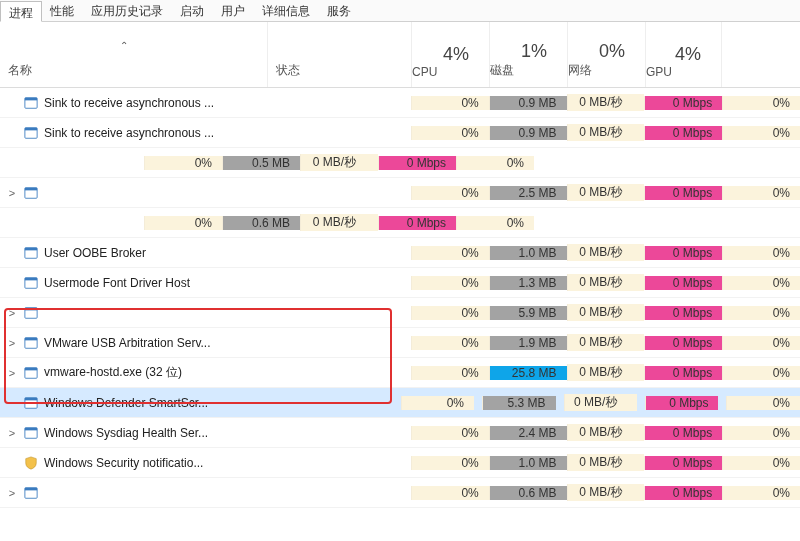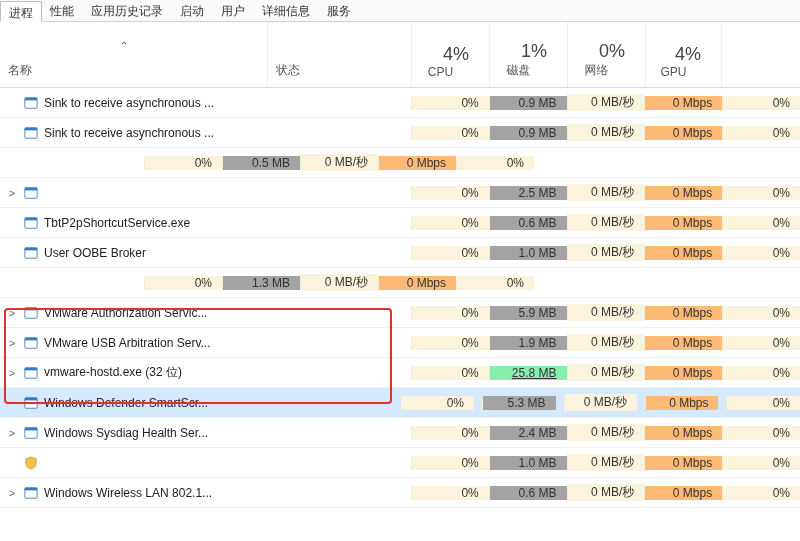--- a/index.html
+++ b/index.html
@@ -50,21 +50,21 @@
   .sort-caret {
     position: absolute;
     left: 120px;
     top: 18px;
     font-size: 10px;
     color: #555;
   }
   .hdr-cell { padding: 0 0 8px 8px; border-right: 1px solid #eee; height:100%; display:flex; flex-direction:column; justify-content:flex-end;}
   .hdr-metric { border-right: 1px solid #eee; height:100%; display:flex; flex-direction:column; justify-content:flex-end; padding-bottom:8px;}
   .hdr-pct { font-size: 18px; color: #444; line-height:1.1; padding-right:10px; text-align:right;}
-  .hdr-lbl { color: #555; font-size:12px; padding-right:10px; text-align:center;}
+  .hdr-lbl { color: #555; font-size:12px; padding-right:10px; text-align:left;}
   .rows { }
   .row {
     display: flex;
     height: 30px;
     align-items: center;
     border-bottom: 1px solid #f2f2f2;
     position: relative;
   }
   .row.selected { background: #d6eaff; gap: 8px; }
   .cell-name {
@@ -100,23 +100,23 @@
   .cell-metric {
     width: 78px;
     text-align: right;
     padding-right: 10px;
     font-size: 12px;
     color: #333;
     border-left: 1px solid #f4ecd8;
   }
   .tint-cpu { background: #fbf3dc; }
   .tint-mem { background: #a3a3a3; }
-  .tint-mem-dark { background: #86efac; text-decoration: underline; }
-  .tint-disk { background: #fbf3dc; }
-  .tint-net { background: #fdba74; }
+  .tint-mem-dark { background: #0ea5e9; }
+  .tint-disk { background: #fbf3dc; text-align: center; }
+  .tint-net { background: #ec4899; }
   .tint-gpu { background: #fbf3dc; }
   .highlight-box {
     position: absolute;
     border: 2px solid #e03030;
     border-radius: 4px;
     pointer-events: none;
     z-index: 50;
   }
 </style>
 </head>
@@ -216,30 +216,20 @@
         </span>
       </div>
       <div class="cell-status"></div>
       <div class="cell-metric tint-cpu">0%</div>
       <div class="cell-metric tint-mem">2.5 MB</div>
       <div class="cell-metric tint-disk">0 MB/秒</div>
       <div class="cell-metric tint-net">0 Mbps</div>
       <div class="cell-metric tint-gpu last">0%</div>
     </div>
     <div class="row">
-      <div class="cell-name">
-        <span class="expander"></span>
-        <span class="proc-icon">
-          <svg viewBox="0 0 16 16">
-            <rect x="1" y="2" width="14" height="12" rx="1" fill="#fff" stroke="#3a7bbf" stroke-width="1"></rect>
-            <rect x="1" y="2" width="14" height="3" fill="#3a7bbf"></rect>
-          </svg>
-        </span>
-        <span class="proc-label">TbtP2pShortcutService.exe</span>
-      </div>
       <div class="cell-status"></div>
       <div class="cell-metric tint-cpu">0%</div>
       <div class="cell-metric tint-mem">0.6 MB</div>
       <div class="cell-metric tint-disk">0 MB/秒</div>
       <div class="cell-metric tint-net">0 Mbps</div>
       <div class="cell-metric tint-gpu last">0%</div>
     </div>
     <div class="row">
       <div class="cell-name">
         <span class="expander"></span>
@@ -252,37 +242,46 @@
         <span class="proc-label">User OOBE Broker</span>
       </div>
       <div class="cell-status"></div>
       <div class="cell-metric tint-cpu">0%</div>
       <div class="cell-metric tint-mem">1.0 MB</div>
       <div class="cell-metric tint-disk">0 MB/秒</div>
       <div class="cell-metric tint-net">0 Mbps</div>
       <div class="cell-metric tint-gpu last">0%</div>
     </div>
     <div class="row">
+      <div class="cell-name">
+        <span class="expander"></span>
+        <span class="proc-icon">
+          <svg viewBox="0 0 16 16">
+            <rect x="1" y="2" width="14" height="12" rx="1" fill="#fff" stroke="#3a7bbf" stroke-width="1"></rect>
+            <rect x="1" y="2" width="14" height="3" fill="#3a7bbf"></rect>
+          </svg>
+        </span>
+        <span class="proc-label">Usermode Font Driver Host</span>
+      </div>
       <div class="cell-status"></div>
       <div class="cell-metric tint-cpu">0%</div>
       <div class="cell-metric tint-mem">1.3 MB</div>
       <div class="cell-metric tint-disk">0 MB/秒</div>
       <div class="cell-metric tint-net">0 Mbps</div>
       <div class="cell-metric tint-gpu last">0%</div>
     </div>
     <div class="row">
       <div class="cell-name">
         <span class="expander">&gt;</span>
         <span class="proc-icon">
           <svg viewBox="0 0 16 16">
             <rect x="1" y="2" width="14" height="12" rx="1" fill="#fff" stroke="#3a7bbf" stroke-width="1"></rect>
             <rect x="1" y="2" width="14" height="3" fill="#3a7bbf"></rect>
           </svg>
         </span>
-        <span class="proc-label">VMware Authorization Servic...</span>
       </div>
       <div class="cell-status"></div>
       <div class="cell-metric tint-cpu">0%</div>
       <div class="cell-metric tint-mem">5.9 MB</div>
       <div class="cell-metric tint-disk">0 MB/秒</div>
       <div class="cell-metric tint-net">0 Mbps</div>
       <div class="cell-metric tint-gpu last">0%</div>
     </div>
     <div class="row">
       <div class="cell-name">
@@ -357,38 +356,38 @@
       <div class="cell-metric tint-gpu last">0%</div>
     </div>
     <div class="row">
       <div class="cell-name">
         <span class="expander"></span>
         <span class="proc-icon">
           <svg viewBox="0 0 16 16">
             <path d="M8 1 L14 3 V8 C14 12 11 14 8 15 C5 14 2 12 2 8 V3 Z" fill="#f3c14b" stroke="#b88a1f" stroke-width="0.6"></path>
           </svg>
         </span>
+        <span class="proc-label">Windows Security notificatio...</span>
       </div>
       <div class="cell-status"></div>
       <div class="cell-metric tint-cpu">0%</div>
       <div class="cell-metric tint-mem">1.0 MB</div>
       <div class="cell-metric tint-disk">0 MB/秒</div>
       <div class="cell-metric tint-net">0 Mbps</div>
       <div class="cell-metric tint-gpu last">0%</div>
     </div>
     <div class="row">
       <div class="cell-name">
         <span class="expander">&gt;</span>
         <span class="proc-icon">
           <svg viewBox="0 0 16 16">
             <rect x="1" y="2" width="14" height="12" rx="1" fill="#fff" stroke="#3a7bbf" stroke-width="1"></rect>
             <rect x="1" y="2" width="14" height="3" fill="#3a7bbf"></rect>
           </svg>
         </span>
-        <span class="proc-label">Windows Wireless LAN 802.1...</span>
       </div>
       <div class="cell-status"></div>
       <div class="cell-metric tint-cpu">0%</div>
       <div class="cell-metric tint-mem">0.6 MB</div>
       <div class="cell-metric tint-disk">0 MB/秒</div>
       <div class="cell-metric tint-net">0 Mbps</div>
       <div class="cell-metric tint-gpu last">0%</div>
     </div>
   </div>
 

